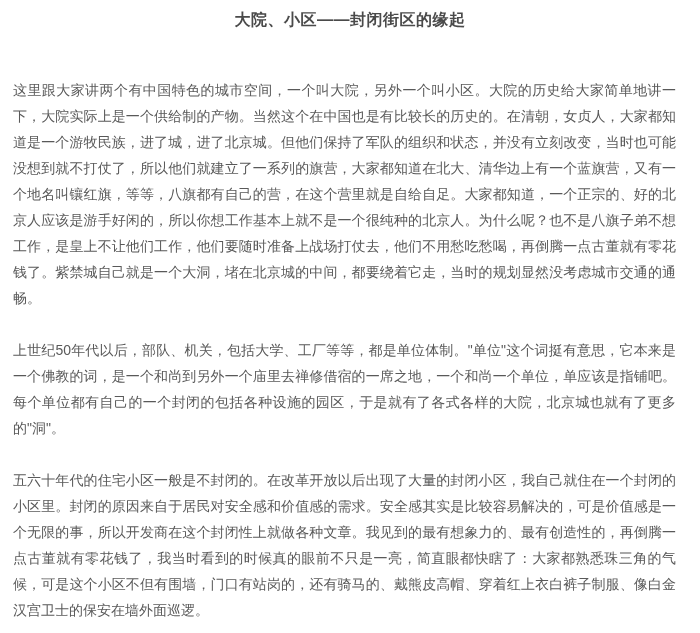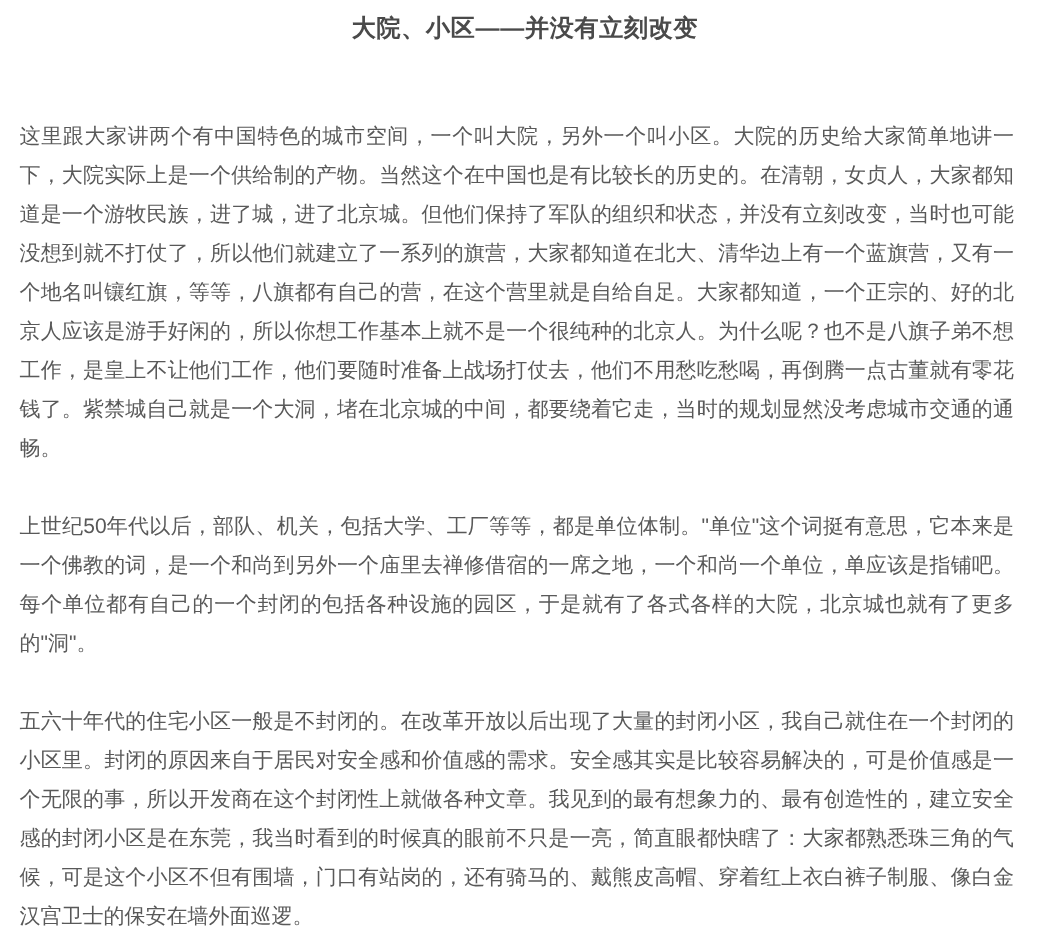--- a/index.html
+++ b/index.html
@@ -35,20 +35,20 @@
     margin: 0 11px 26px 0;
   }
   .para:last-child {
     margin-bottom: 0;
   }
 </style>
 </head>
 <body>
 
 <div class="page">
-  <h1 class="title">大院、小区——并没有立刻改变</h1>
+  <h1 class="title">大院、小区——封闭街区的缘起</h1>
 
   <p class="para">这里跟大家讲两个有中国特色的城市空间，一个叫大院，另外一个叫小区。大院的历史给大家简单地讲一下，大院实际上是一个供给制的产物。当然这个在中国也是有比较长的历史的。在清朝，女贞人，大家都知道是一个游牧民族，进了城，进了北京城。但他们保持了军队的组织和状态，并没有立刻改变，当时也可能没想到就不打仗了，所以他们就建立了一系列的旗营，大家都知道在北大、清华边上有一个蓝旗营，又有一个地名叫镶红旗，等等，八旗都有自己的营，在这个营里就是自给自足。大家都知道，一个正宗的、好的北京人应该是游手好闲的，所以你想工作基本上就不是一个很纯种的北京人。为什么呢？也不是八旗子弟不想工作，是皇上不让他们工作，他们要随时准备上战场打仗去，他们不用愁吃愁喝，再倒腾一点古董就有零花钱了。紫禁城自己就是一个大洞，堵在北京城的中间，都要绕着它走，当时的规划显然没考虑城市交通的通畅。</p>
 
   <p class="para">上世纪50年代以后，部队、机关，包括大学、工厂等等，都是单位体制。"单位"这个词挺有意思，它本来是一个佛教的词，是一个和尚到另外一个庙里去禅修借宿的一席之地，一个和尚一个单位，单应该是指铺吧。每个单位都有自己的一个封闭的包括各种设施的园区，于是就有了各式各样的大院，北京城也就有了更多的"洞"。</p>
 
-  <p class="para">五六十年代的住宅小区一般是不封闭的。在改革开放以后出现了大量的封闭小区，我自己就住在一个封闭的小区里。封闭的原因来自于居民对安全感和价值感的需求。安全感其实是比较容易解决的，可是价值感是一个无限的事，所以开发商在这个封闭性上就做各种文章。我见到的最有想象力的、最有创造性的，建立安全感的封闭小区是在东莞，我当时看到的时候真的眼前不只是一亮，简直眼都快瞎了：大家都熟悉珠三角的气候，可是这个小区不但有围墙，门口有站岗的，还有骑马的、戴熊皮高帽、穿着红上衣白裤子制服、像白金汉宫卫士的保安在墙外面巡逻。</p>
+  <p class="para">五六十年代的住宅小区一般是不封闭的。在改革开放以后出现了大量的封闭小区，我自己就住在一个封闭的小区里。封闭的原因来自于居民对安全感和价值感的需求。安全感其实是比较容易解决的，可是价值感是一个无限的事，所以开发商在这个封闭性上就做各种文章。我见到的最有想象力的、最有创造性的，再倒腾一点古董就有零花钱了，我当时看到的时候真的眼前不只是一亮，简直眼都快瞎了：大家都熟悉珠三角的气候，可是这个小区不但有围墙，门口有站岗的，还有骑马的、戴熊皮高帽、穿着红上衣白裤子制服、像白金汉宫卫士的保安在墙外面巡逻。</p>
 </div>
 
 </body></html>

